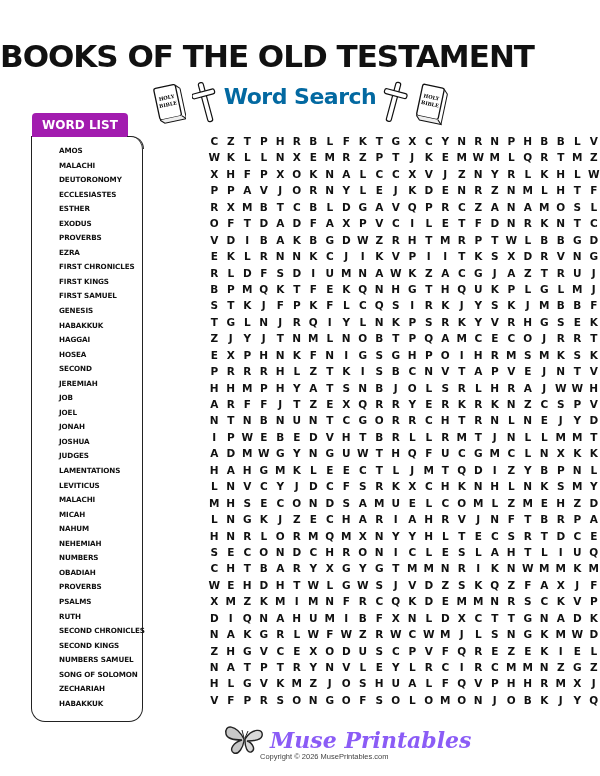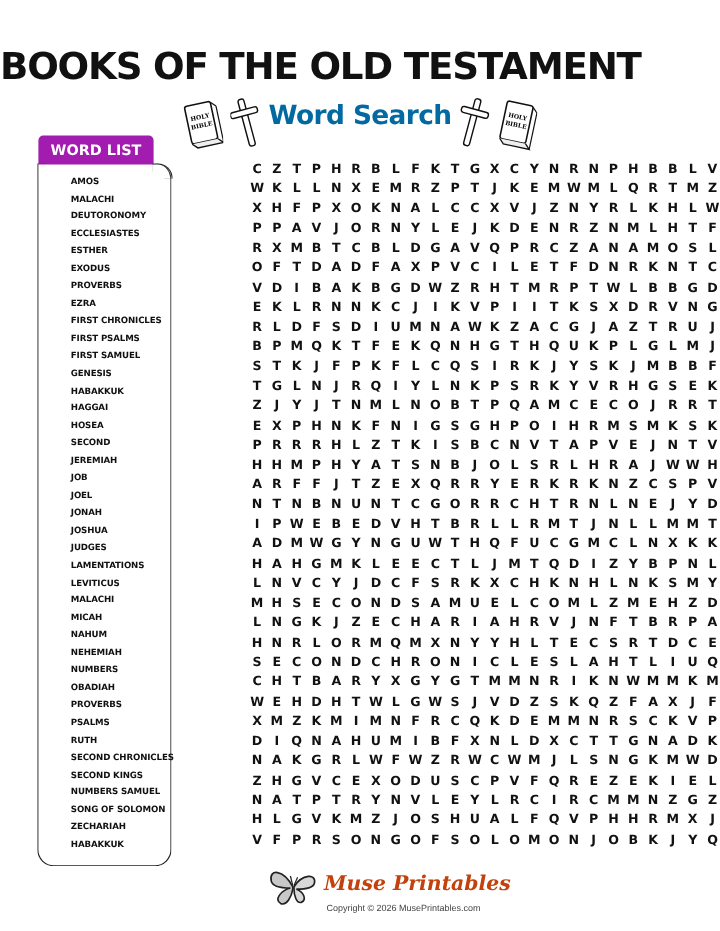--- a/index.html
+++ b/index.html
@@ -18,22 +18,22 @@
   .wl-box:before { content:""; position:absolute; right:-1.5px; top:0; width:16px; height:12px; border-top:1.5px solid #222; border-right:1.5px solid #222; border-radius:0 14px 0 0; }
   .wl-list { position:absolute; left:42px; top:144px; margin:0; padding:0; list-style:none; }
   .wl-list li { font-family:"DejaVu Sans", sans-serif; font-weight:bold; font-size:7.2px; height:14.55px; line-height:14.55px; color:#111; letter-spacing:-0.1px; white-space:nowrap;margin-left:17px; }
 
   .grid { position:absolute; left:162px; top:131px; }
   .grid-row { height:16.45px; white-space:nowrap;margin-left:48px; }
   .cell { display:inline-block; width:16.5px; text-align:center; font-family:"DejaVu Sans", sans-serif; font-weight:bold; font-size:10.5px; line-height:16.45px; color:#111; }
   .grid-row .cell:first-child { margin-left:-4px; }
 
   .footer-logo { position:absolute; left:222px; top:722px; }
-  .brand { position:absolute; left:270px; top:727px; font-family:"DejaVu Serif", serif; font-style:italic; font-weight:bold; font-size:17px; color:#c2410c; }
-  .copyright { position:absolute; left:272px; top:752px; font-family:"Liberation Sans", sans-serif; font-size:7.5px; color:#444; }
+  .brand { position:absolute; left:270px; top:727px; font-family:"DejaVu Serif", serif; font-style:italic; font-weight:bold; font-size:22px; color:#8b5cf6; }
+  .copyright { position:absolute; left:260px; top:752px; font-family:"Liberation Sans", sans-serif; font-size:7.5px; color:#444; }
 </style>
 </head>
 <body>
 
 <div class="title">BOOKS OF THE OLD TESTAMENT</div>
 
 <div class="subtitle-row">
   <span class="icon bible-l">
     <svg width="34" height="44" viewBox="0 0 34 44">
       <g transform="rotate(-12 17 22)">
@@ -82,21 +82,21 @@
 <ul class="wl-list" id="wl">
     <li>AMOS</li>
     <li>MALACHI</li>
     <li>DEUTORONOMY</li>
     <li>ECCLESIASTES</li>
     <li>ESTHER</li>
     <li>EXODUS</li>
     <li>PROVERBS</li>
     <li>EZRA</li>
     <li>FIRST CHRONICLES</li>
-    <li>FIRST PSALMS</li>
+    <li>FIRST KINGS</li>
     <li>FIRST SAMUEL</li>
     <li>GENESIS</li>
     <li>HABAKKUK</li>
     <li>HAGGAI</li>
     <li>HOSEA</li>
     <li>SECOND</li>
     <li>JEREMIAH</li>
     <li>JOB</li>
     <li>JOEL</li>
     <li>JONAH</li>

